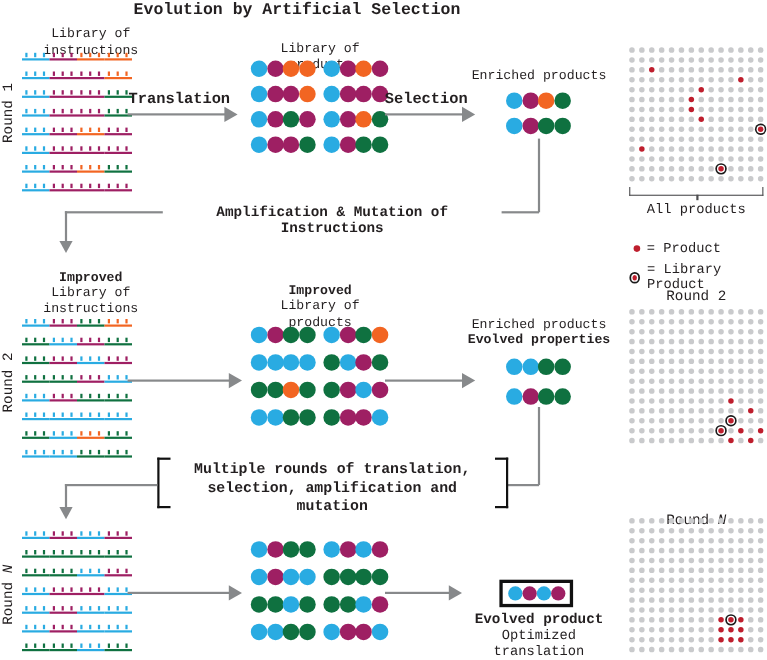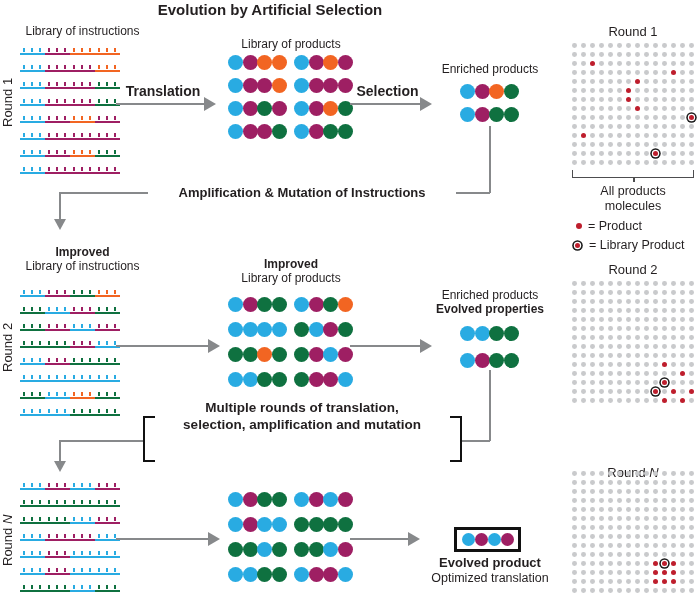--- a/index.html
+++ b/index.html
@@ -1,17 +1,17 @@
 <!DOCTYPE html>
 <html><head>
 <meta charset="utf-8">
 <style>
   html,body{margin:0;padding:0;background:#fff;}
   #fig{position:relative;width:697px;height:600px;background:#fff;overflow:hidden;
-       font-family:Liberation Sans, sans-serif;color:#231F20;}
+       font-family:Liberation Mono, monospace;color:#231F20;}
   .abs{position:absolute;}
   .lbl{font-size:12px;line-height:1.25;text-align:center;}
   .b{font-weight:bold;}
   .title{font-size:15px;font-weight:bold;text-align:center;}
   .arrlbl{font-size:14px;font-weight:bold;text-align:center;}
   .conn{background:#87898B;}
   .arrow-line{background:#87898B;height:2.2px;}
   .head-right{width:0;height:0;border-left:12px solid #87898B;border-top:7px solid transparent;border-bottom:7px solid transparent;}
   .head-down{width:0;height:0;border-top:11px solid #87898B;border-left:6.5px solid transparent;border-right:6.5px solid transparent;}
   .vlabel{writing-mode:vertical-rl;transform:rotate(180deg);font-size:13px;text-align:center;}
@@ -593,21 +593,21 @@
           <div class="circ" style="background: rgb(15, 113, 64);"></div>
           <div class="circ" style="background: rgb(15, 113, 64);"></div>
         </div>
       </div>
     </div>
 
   <div class="abs conn" style="left:488.5px;top:370px;width:2.2px;height:71px;"></div>
   <div class="abs conn" style="left:460px;top:439.5px;width:30px;height:2.2px;"></div>
   <div class="abs brk brkL" style="left:143px;top:416px;"></div>
   <div class="abs brk brkR" style="left:450px;top:416px;"></div>
-  <div class="abs multi" style="left:156px;top:400px;width:292px;">
+  <div class="abs multi" style="left:156px;top:420px;width:292px;">
     <div>Multiple rounds of translation,</div>
     <div>selection, amplification and mutation</div>
   </div>
   <div class="abs conn" style="left:59px;top:439.5px;width:84px;height:2.2px;"></div>
   <div class="abs conn" style="left:59px;top:439.5px;width:2.2px;height:23px;"></div>
   <div class="abs head-down" style="left:54px;top:461px;"></div>
 
   <div class="abs vlabel" style="left:0px;top:493px;height:95px;"><span>Round </span><i>N</i></div>
   <div class="abs strands" style="left:20px;top:481px;">
       <div class="strand">
@@ -833,21 +833,20 @@
 
   <div class="abs ebox" style="left:454px;top:527px;">
       <div class="circ" style="background: rgb(41, 171, 226);"></div>
       <div class="circ" style="background: rgb(158, 31, 99);"></div>
       <div class="circ" style="background: rgb(41, 171, 226);"></div>
       <div class="circ" style="background: rgb(158, 31, 99);"></div>
     </div>
   <div class="abs lbl b" style="left:415px;top:555px;width:150px;font-size:13px;">Evolved product</div>
   <div class="abs small" style="left:415px;top:571px;width:150px;text-align:center;">Optimized translation</div>
 
-  <div class="abs glabel" style="left:570px;top:24px;width:126px;"><span>Round </span><span>1</span></div>
   <div class="abs grid" style="left:570px;top:41px;">
       <div class="cell">
         <div class="gdot"></div>
       </div>
       <div class="cell">
         <div class="gdot"></div>
       </div>
       <div class="cell">
         <div class="gdot"></div>
       </div>
@@ -1429,21 +1428,20 @@
       </div>
       <div class="cell">
         <div class="gdot"></div>
       </div>
     </div>
 
   <div class="abs brace" style="left:572px;top:170px;width:120px;">
       <div class="tickdn"></div>
     </div>
   <div class="abs small" style="left:570px;top:184px;width:126px;text-align:center;">All products</div>
-  <div class="abs small" style="left:570px;top:199px;width:126px;text-align:center;">molecules</div>
 
   <div class="abs legend-row" style="left:576px;top:219px;">
     <span class="leg-dot"></span>
     <span>= Product</span>
   </div>
   <div class="abs legend-row" style="left:572px;top:238px;">
     <span class="leg-ring"></span>
     <span>= Library Product</span>
   </div>
 

